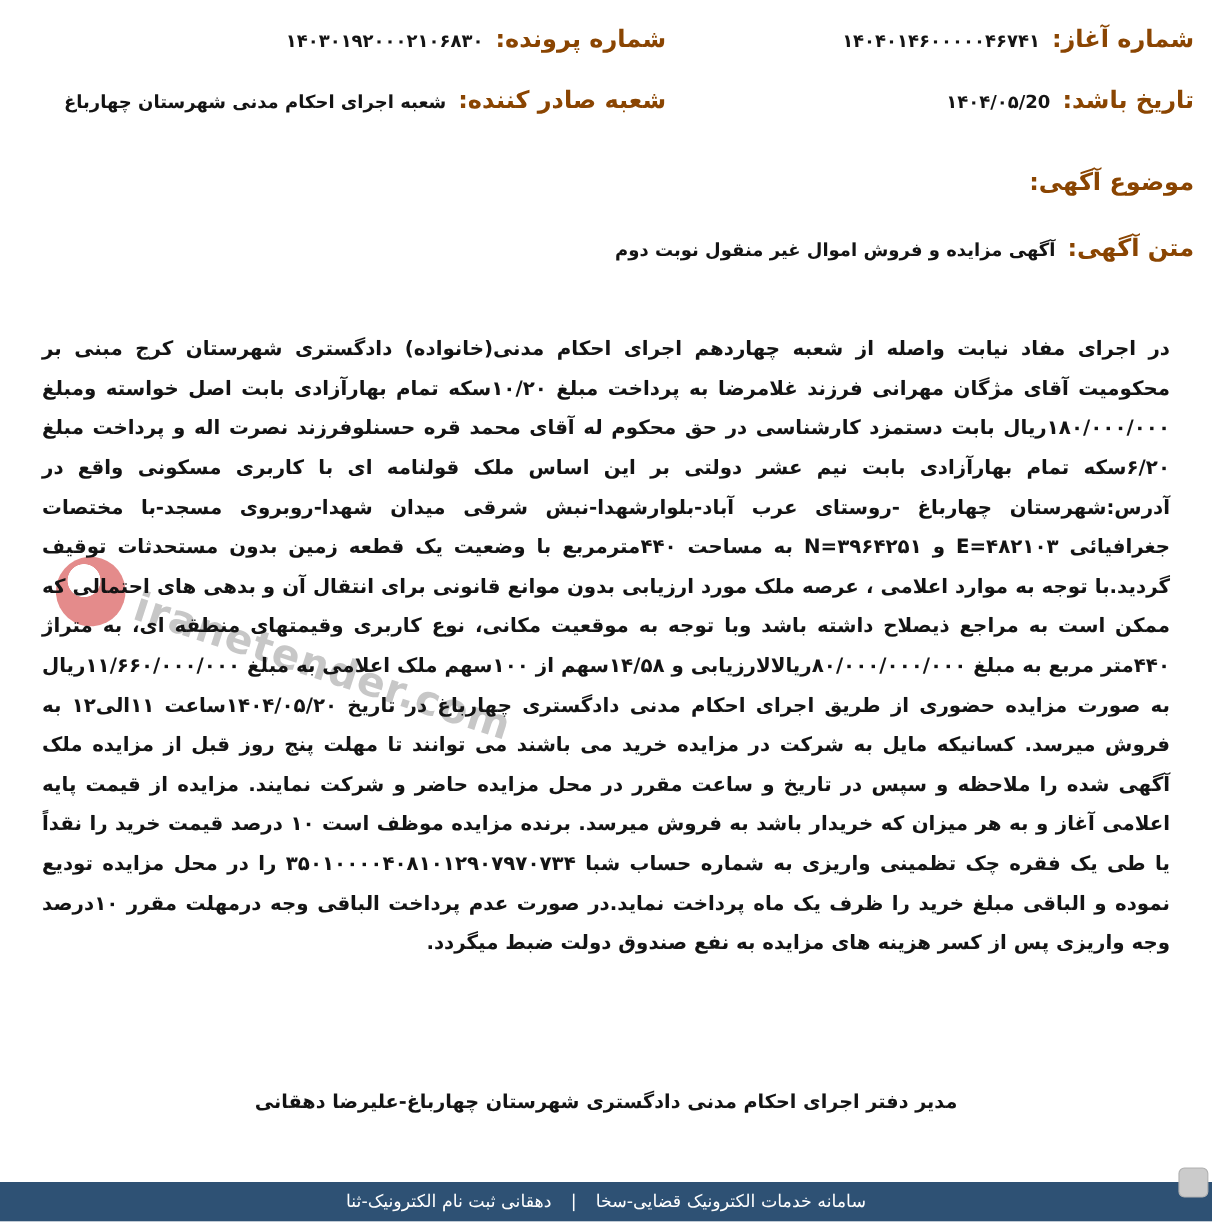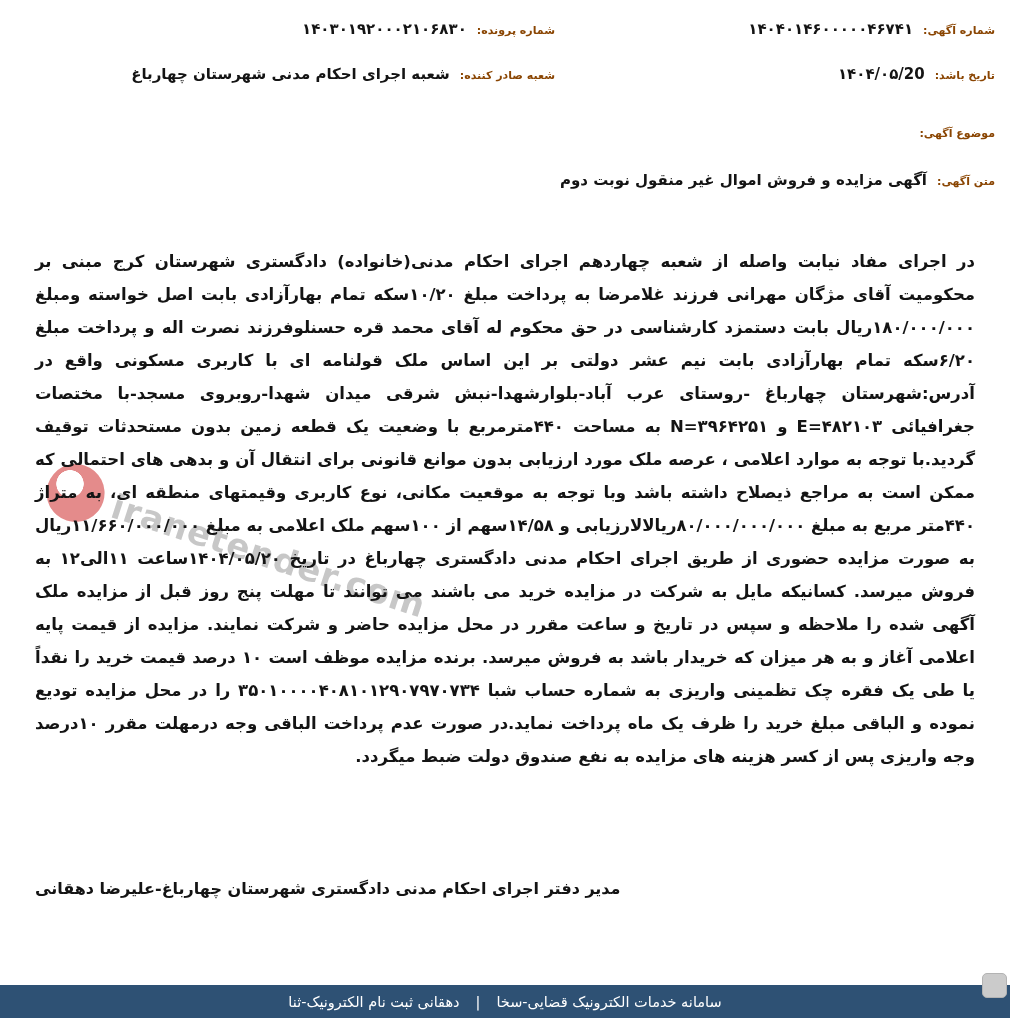--- a/index.html
+++ b/index.html
@@ -15,21 +15,21 @@
   .header { padding: 20px 15px 0 15px; }
   .hrow { display: grid; grid-template-columns: 440px 1fr; align-items: baseline; }
   .hrow.single { display: block; }
   .hrow-1 { margin-bottom: 27px; }
   .hrow-2 { margin-bottom: 44px; }
   .hrow-3 { margin-bottom: 31px; }
   .field { display: flex; gap: 10px; align-items: baseline; }
   .label {
     color: var(--label, #8a4502);
     font-weight: bold;
-    font-size: 11px;
+    font-size: 20px;
     white-space: nowrap;
   }
   .value {
     color: var(--text, #141414);
     font-weight: bold;
     font-size: 15px;
   }
   .body-text {
     margin: 56px 35px 0 35px;
     font-size: 16.5px;
@@ -37,21 +37,21 @@
     line-height: 33px;
     text-align: justify;
     color: var(--text, #141414);
     position: relative;
     z-index: 2;
   }
   .signature {
     margin: 106px 35px 0 35px;
     font-size: 16px;
     font-weight: bold;
-    text-align: left;
+    text-align: center;
   }
   .watermark {
     position: absolute;
     left: 48px;
     top: 455px;
     display: flex;
     align-items: center;
     gap: 10px;
     transform: rotate(18deg);
     transform-origin: left center;
@@ -101,21 +101,21 @@
   }
   .footer .sep { margin: 0 16px; }
   .footer span { white-space: nowrap; }
 </style>
 </head>
 <body>
 
 <div class="header">
   <div class="hrow hrow-1">
     <div class="field">
-      <span class="label">شماره آگهی:</span>
+      <span class="label">شماره آغاز:</span>
       <span class="value">۱۴۰۴۰۱۴۶۰۰۰۰۰۴۶۷۴۱</span>
     </div>
     <div class="field">
       <span class="label">شماره پرونده:</span>
       <span class="value">۱۴۰۳۰۱۹۲۰۰۰۲۱۰۶۸۳۰</span>
     </div>
   </div>
 
   <div class="hrow hrow-2">
     <div class="field">

